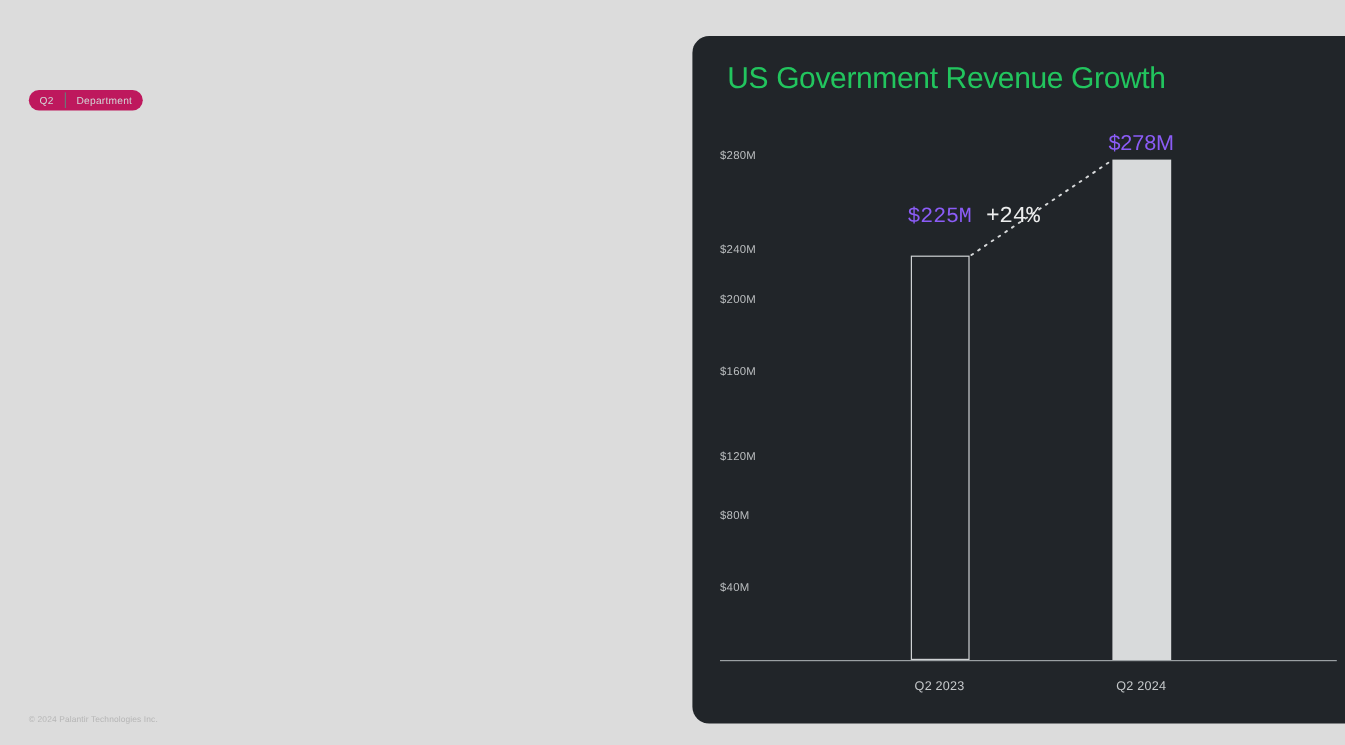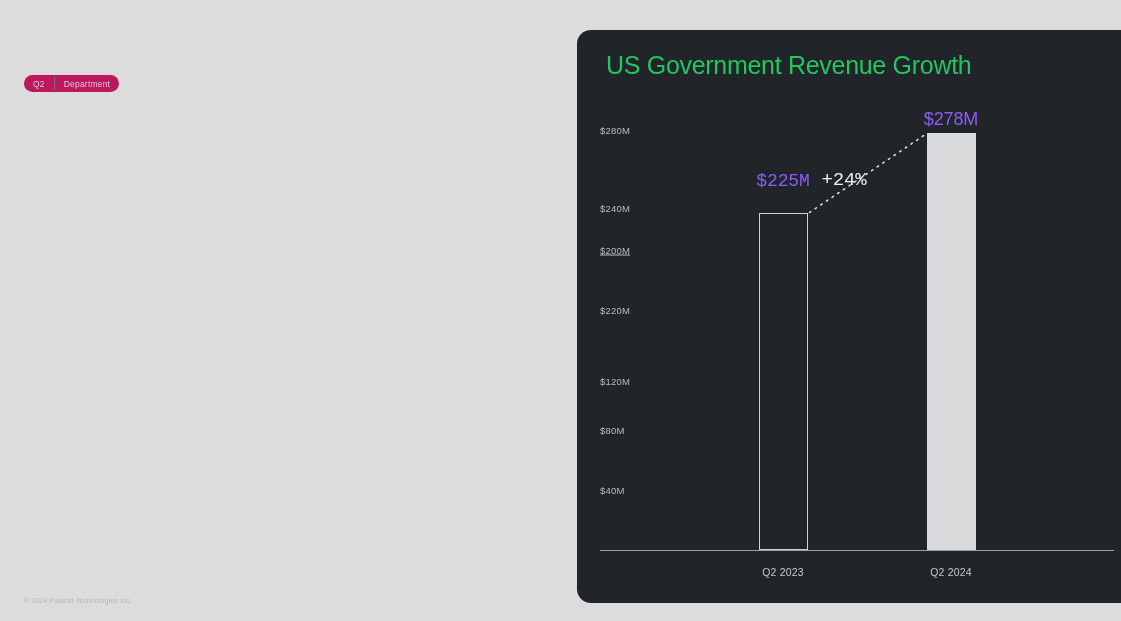--- a/index.html
+++ b/index.html
@@ -186,22 +186,22 @@
     <div id="axis-baseline"></div>
 
     <svg id="growth-connector" viewBox="0 0 560 573">
         <line x1="232.5" y1="182.5" x2="347.5" y2="105" stroke="#d7d9da" stroke-width="1.6" stroke-linecap="round" stroke-dasharray="1.6 5.2"></line>
       </svg>
 
     <div id="growth-annotation" style="left: 267px; top: 149.75px;">+24%</div>
   <div class="y-tick-label" style="left: 23px; top: 460px;">$40M</div>
       <div class="y-tick-label" style="left: 23px; top: 400px;">$80M</div>
       <div class="y-tick-label" style="left: 23px; top: 340px; margin-top: 11px;">$120M</div>
-      <div class="y-tick-label" style="left: 23px; top: 280px;">$220M</div>
-      <div class="y-tick-label" style="left: 23px; top: 220px; text-decoration: underline;">$200M</div>
+      <div class="y-tick-label" style="left: 23px; top: 280px;">$160M</div>
+      <div class="y-tick-label" style="left: 23px; top: 220px;">$200M</div>
       <div class="y-tick-label" style="left: 23px; top: 160px; margin-top: 18px;">$240M</div>
       <div class="y-tick-label" style="left: 23px; top: 100px;">$280M</div>
       <div class="bar outlined" style="left: 181.5px; top: 182.5px; width: 49px; height: 337.5px;"></div>
       <div class="bar-value-label" style="left: 206px; top: 141px; font-family: Liberation Mono, monospace;">$225M</div>
       <div class="x-tick-label" style="left: 206px; top: 536px;">Q2 2023</div>
       <div class="bar filled" style="left: 349.5px; top: 103px; width: 49px; height: 417px;"></div>
       <div class="bar-value-label" style="left: 374px; top: 79px;">$278M</div>
       <div class="x-tick-label" style="left: 374px; top: 536px; text-align: center;">Q2 2024</div>
     </div>
 

